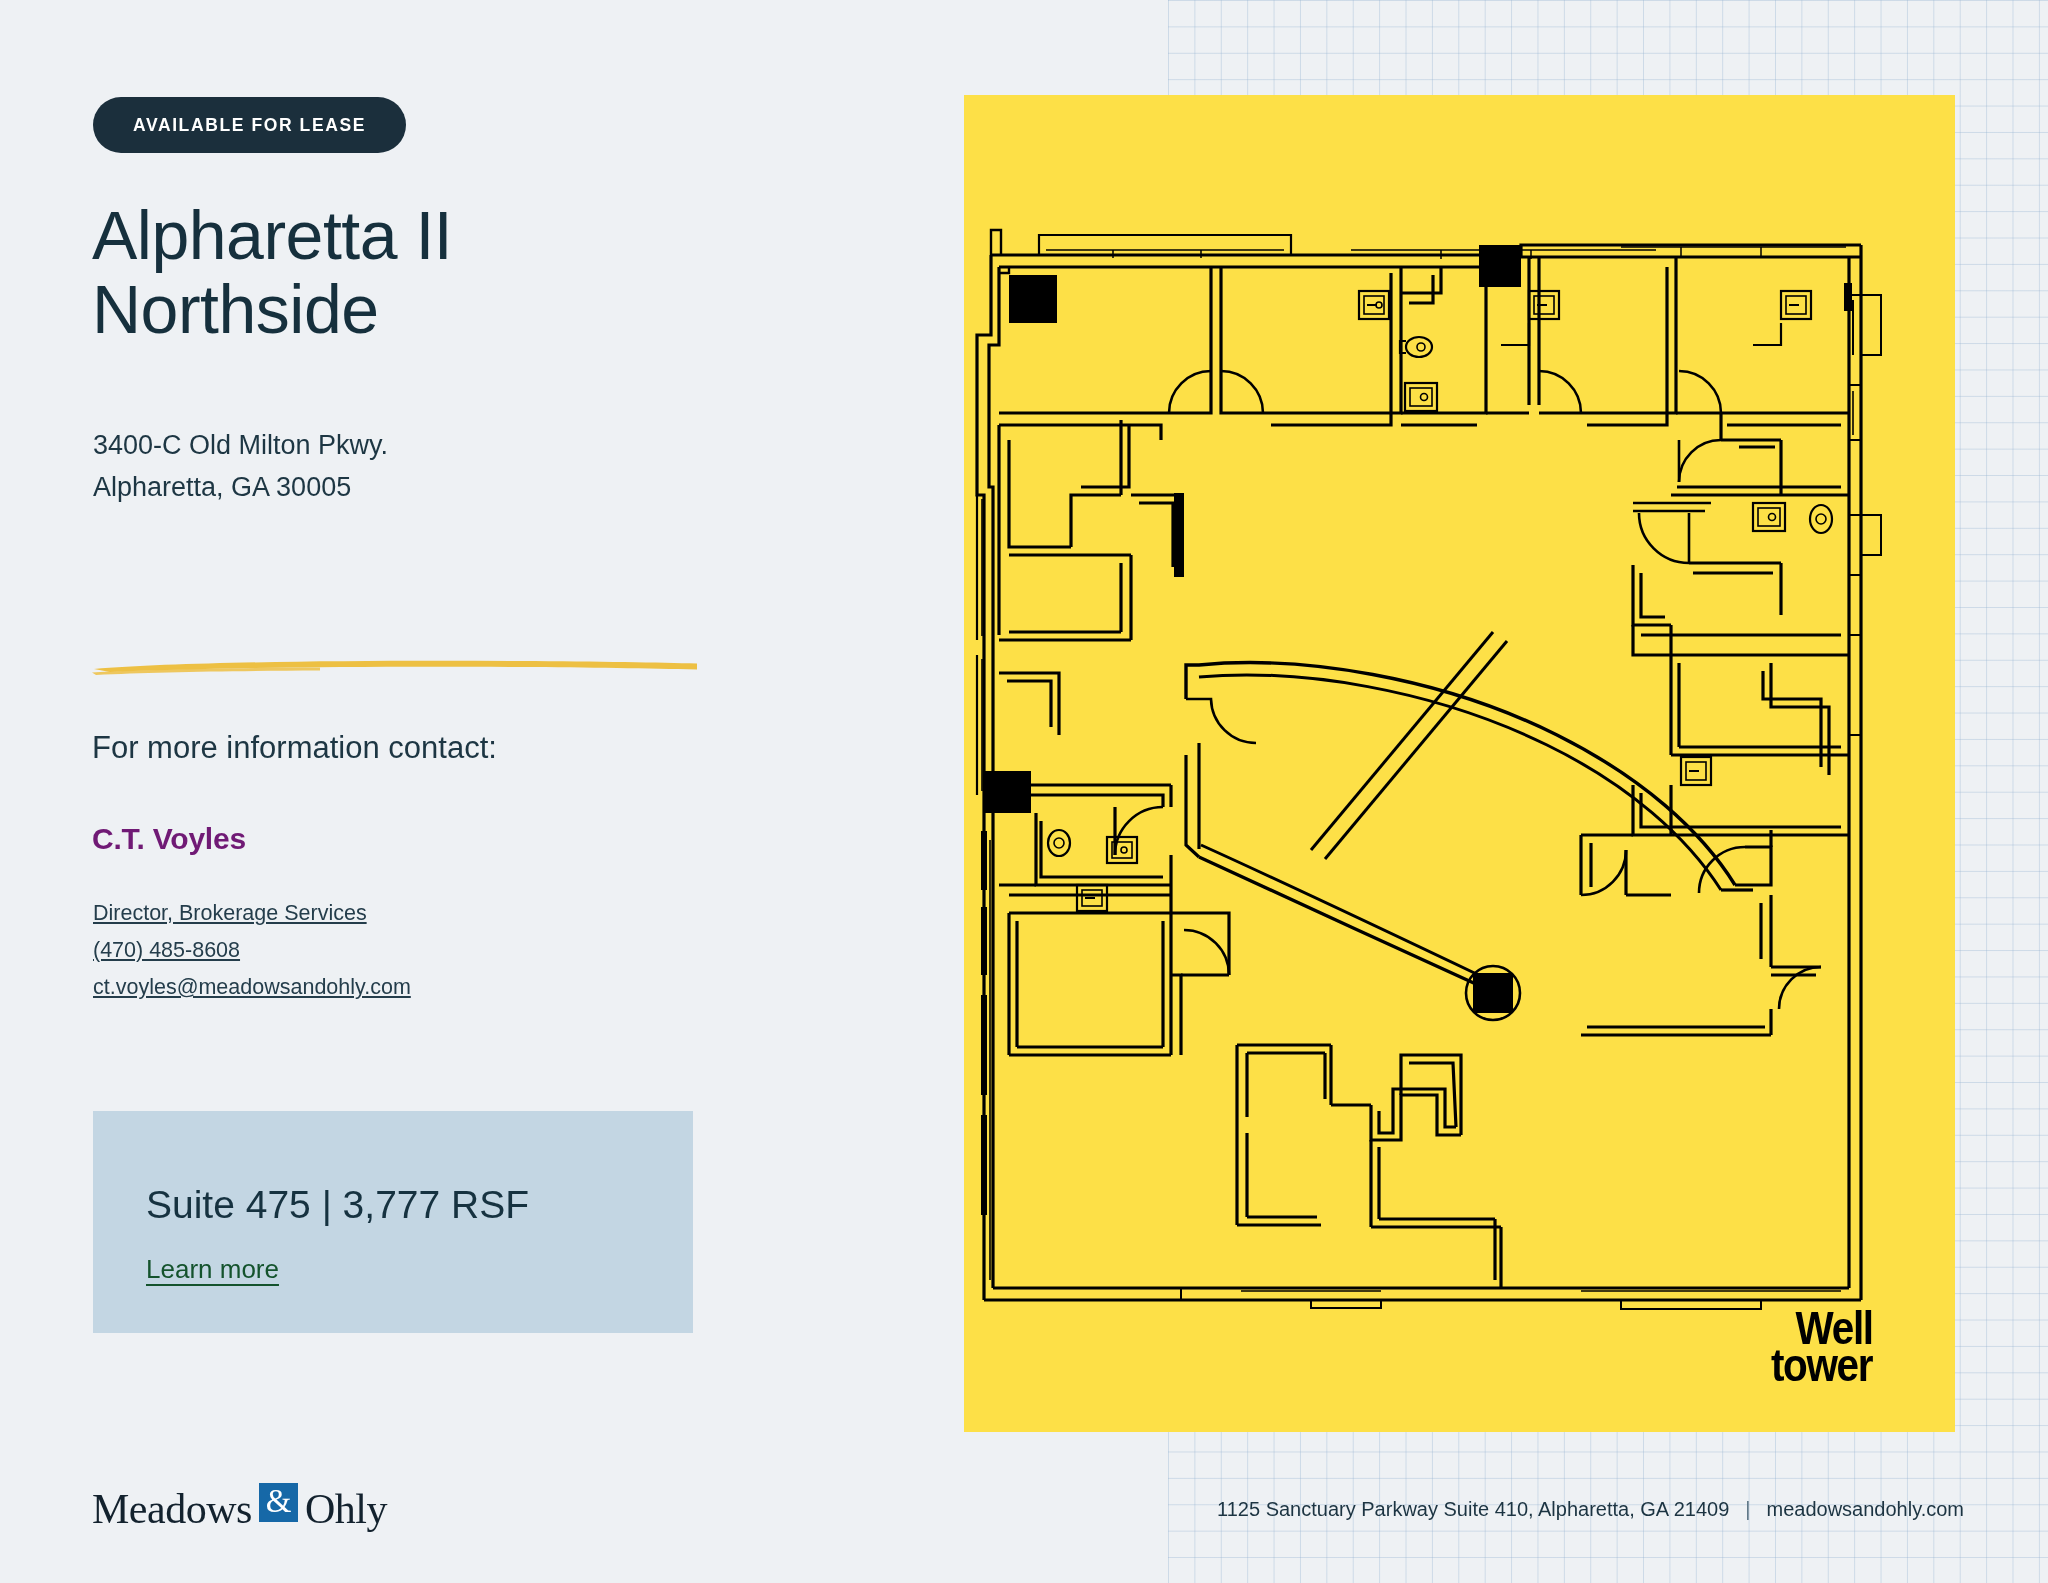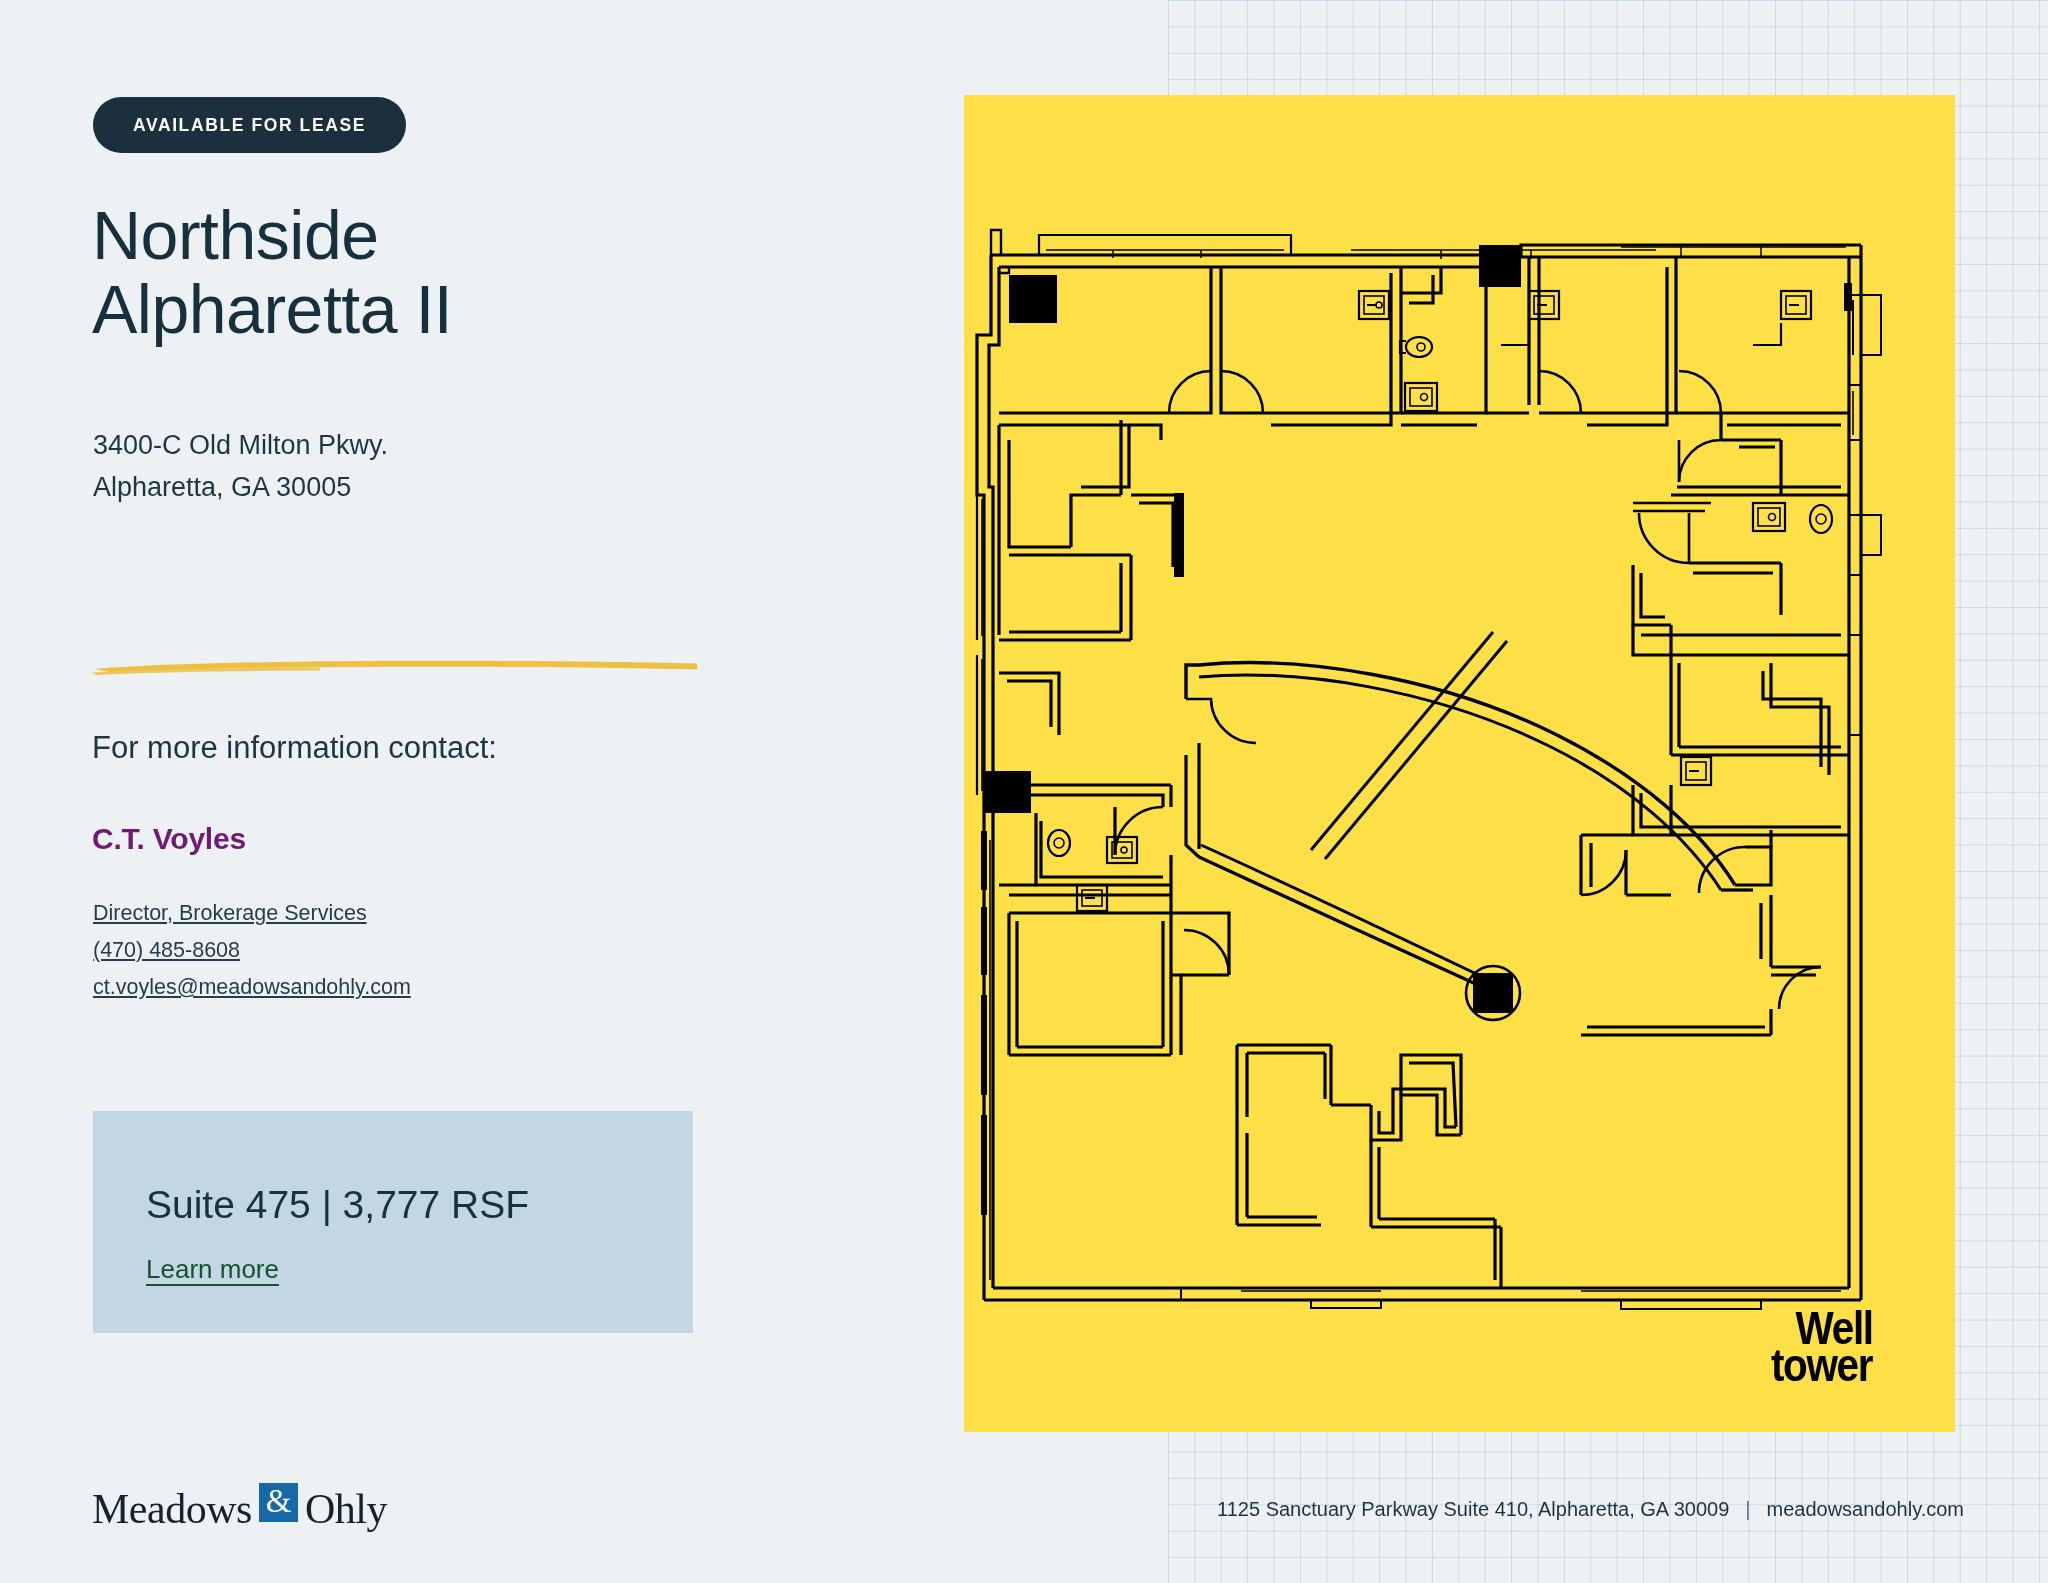--- a/index.html
+++ b/index.html
@@ -202,22 +202,22 @@
 
 <div id="grid-bg"></div>
 
 <div id="left-col">
 
   <div id="lease-badge">
     <span>AVAILABLE FOR LEASE</span>
   </div>
 
   <h1 id="building-title">
+    <span class="ln">Alpharetta II</span>
     <span class="ln">Northside</span>
-    <span class="ln">Alpharetta II</span>
   </h1>
 
   <div id="address-block">
     <span class="ln">3400-C Old Milton Pkwy.</span>
     <span class="ln">Alpharetta, GA 30005</span>
   </div>
 
   <div id="divider-wrap">
     <svg viewBox="0 0 610 22" width="610" height="22" preserveAspectRatio="none">
       <path d="M4,14 C90,7 260,5 430,6 C510,6.5 570,7.5 607,8.5 L607,14.5 C560,13.5 500,12.5 430,12 C260,11 110,13 20,17 Z" fill="#edc043"></path>
@@ -520,16 +520,16 @@
     </g>
   </svg>
 
   <div id="welltower-logo">
     <span class="w1">Well</span>
     <span class="w2">tower</span>
   </div>
 </div>
 
 <div id="footer-right">
-  <span>1125 Sanctuary Parkway Suite 410, Alpharetta, GA 30009</span>
+  <span>1125 Sanctuary Parkway Suite 410, Alpharetta, GA 21409</span>
   <span class="sep">|</span>
   <span>meadowsandohly.com</span>
 </div>
 
 </body></html>

